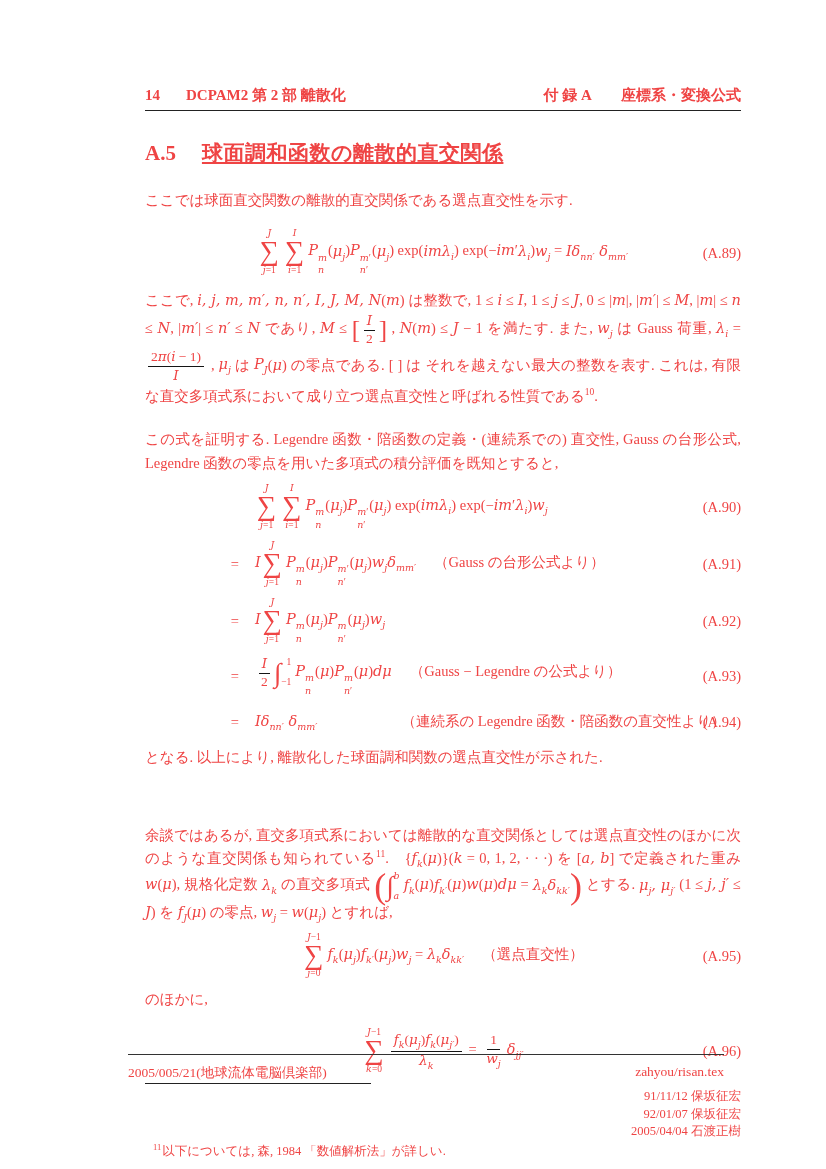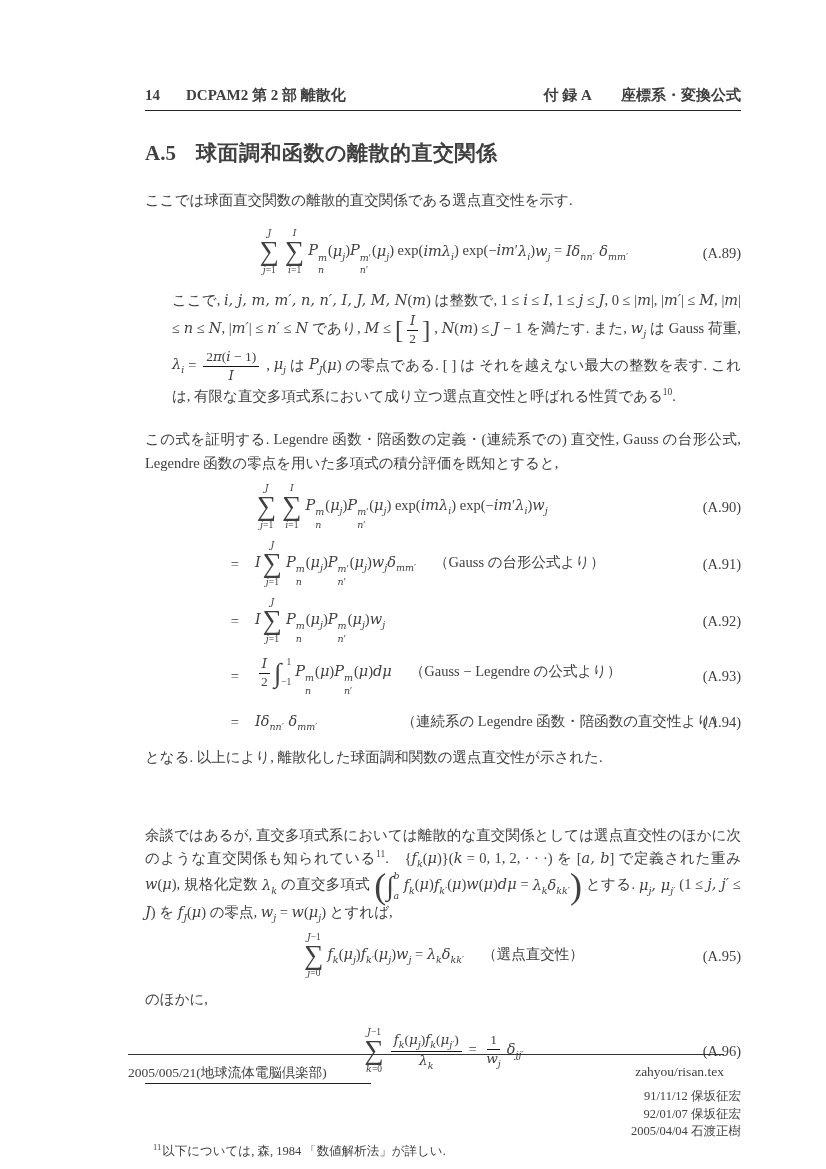--- a/index.html
+++ b/index.html
@@ -1,30 +1,30 @@
 <!DOCTYPE html>
 <html><head>
 <meta charset="utf-8">
 <style>
   html,body{margin:0;padding:0;background:#e8e8e8;}
   .page{position:relative;width:826px;height:1169px;background:#ffffff;overflow:hidden;
-        font-family:"Liberation Serif","DejaVu Serif",serif;color:#404040;}
+        font-family:"Liberation Serif","DejaVu Serif",serif;color:#ef4444;}
   .content{position:absolute;left:145px;top:0;width:596px;}
 
   
   .header{margin-top:86px;display:flex;align-items:baseline;
           border-bottom:1.4px solid #222;padding-bottom:5px;
           font-weight:bold;font-size:15px;}
   .pagenum{margin-right:26px;}
   .hright{margin-left:auto;}
 
   
   .section{margin:28px 0 22px 0;font-size:21px;font-weight:bold;display:flex;align-items:baseline;}
-  .secnum{font-family:"Liberation Serif",serif;margin-right:20px;text-align:center;}
-  .sectitle{font-family:"Liberation Sans","DejaVu Sans",sans-serif;letter-spacing:.5px;}
+  .secnum{font-family:"Liberation Serif",serif;margin-right:26px;text-align:center;}
+  .sectitle{font-family:"Liberation Sans","DejaVu Sans",sans-serif;letter-spacing:.5px;text-decoration:underline;}
 
   
   .para{margin:0 0 16px 0;font-size:14.5px;line-height:1.62;text-align:justify;}
   .para sup{font-size:9.5px;}
 
   
   .eqrow{position:relative;display:flex;align-items:center;font-size:14.5px;}
   .eq-single{margin:14px 0 12px 0;min-height:48px;}
   .eq-single .eqbody{margin:0 auto;}
   .eqnum{position:absolute;right:0;top:50%;transform:translateY(-50%);}
@@ -98,21 +98,21 @@
           </span><i>P</i><span class="ss">
             <span><i>m</i></span>
             <span><i>n</i></span>
           </span>(<i>μ<sub>j</sub></i>)<i>P</i><span class="ss">
             <span><i>m</i>′</span>
             <span><i>n</i>′</span>
           </span>(<i>μ<sub>j</sub></i>) exp(<i>imλ<sub>i</sub></i>) exp(−<i>im</i>′<i>λ<sub>i</sub></i>)<i>w<sub>j</sub></i> = <i>Iδ<sub>nn′</sub> δ<sub>mm′</sub></i></span>
       <span class="eqnum">(A.89)</span>
     </div>
 
-    <p class="para" style="margin-bottom:20px;margin-left:27px;">ここで, <i>i, j, m, m′, n, n′, I, J, M, N</i>(<i>m</i>) は整数で, 1 ≤ <i>i</i> ≤ <i>I</i>, 1 ≤ <i>j</i> ≤ <i>J</i>, 0 ≤ |<i>m</i>|, |<i>m′</i>| ≤ <i>M</i>, |<i>m</i>| ≤ <i>n</i> ≤ <i>N</i>, |<i>m′</i>| ≤ <i>n′</i> ≤ <i>N</i> であり, <i>M</i> ≤ <span class="bb">[</span><span class="frac">
+    <p class="para" style="margin-bottom:20px;">ここで, <i>i, j, m, m′, n, n′, I, J, M, N</i>(<i>m</i>) は整数で, 1 ≤ <i>i</i> ≤ <i>I</i>, 1 ≤ <i>j</i> ≤ <i>J</i>, 0 ≤ |<i>m</i>|, |<i>m′</i>| ≤ <i>M</i>, |<i>m</i>| ≤ <i>n</i> ≤ <i>N</i>, |<i>m′</i>| ≤ <i>n′</i> ≤ <i>N</i> であり, <i>M</i> ≤ <span class="bb">[</span><span class="frac">
           <span class="num"><i>I</i></span>
           <span class="den">2</span>
         </span><span class="bb">]</span> , <i>N</i>(<i>m</i>) ≤ <i>J</i> − 1 を満たす. また, <i>w<sub>j</sub></i> は Gauss 荷重, <i>λ<sub>i</sub></i> = <span class="frac">
           <span class="num">2<i>π</i>(<i>i</i> − 1)</span>
           <span class="den"><i>I</i></span>
         </span> , <i>μ<sub>j</sub></i> は <i>P<sub>J</sub></i>(<i>μ</i>) の零点である. [ ] は それを越えない最大の整数を表す. これは, 有限な直交多項式系において成り立つ選点直交性と呼ばれる性質である<sup>10</sup>.</p>
 
     <p class="para" style="margin-bottom:8px;">この式を証明する. Legendre 函数・陪函数の定義・(連続系での) 直交性, Gauss の台形公式, Legendre 函数の零点を用いた多項式の積分評価を既知とすると,</p>
 
     <div class="eqarray">

